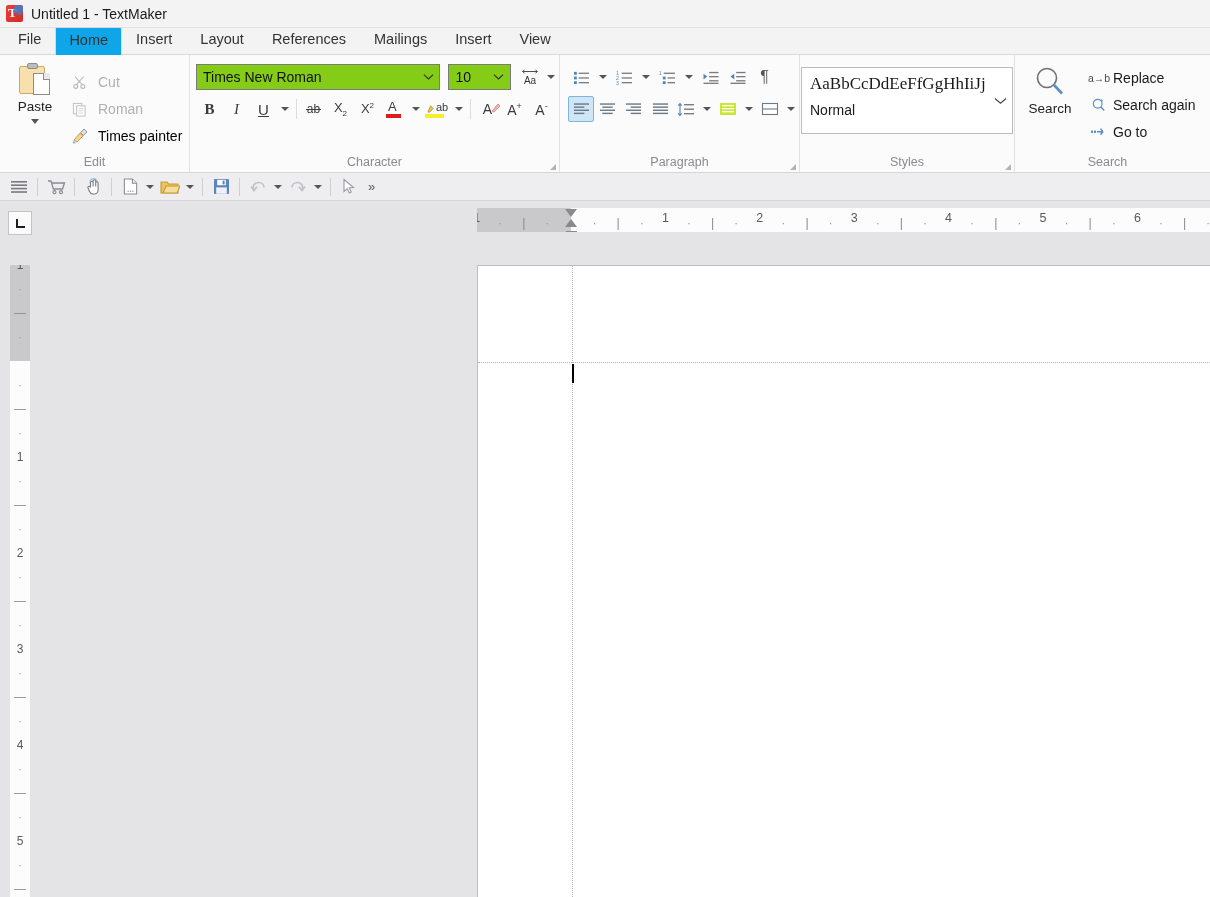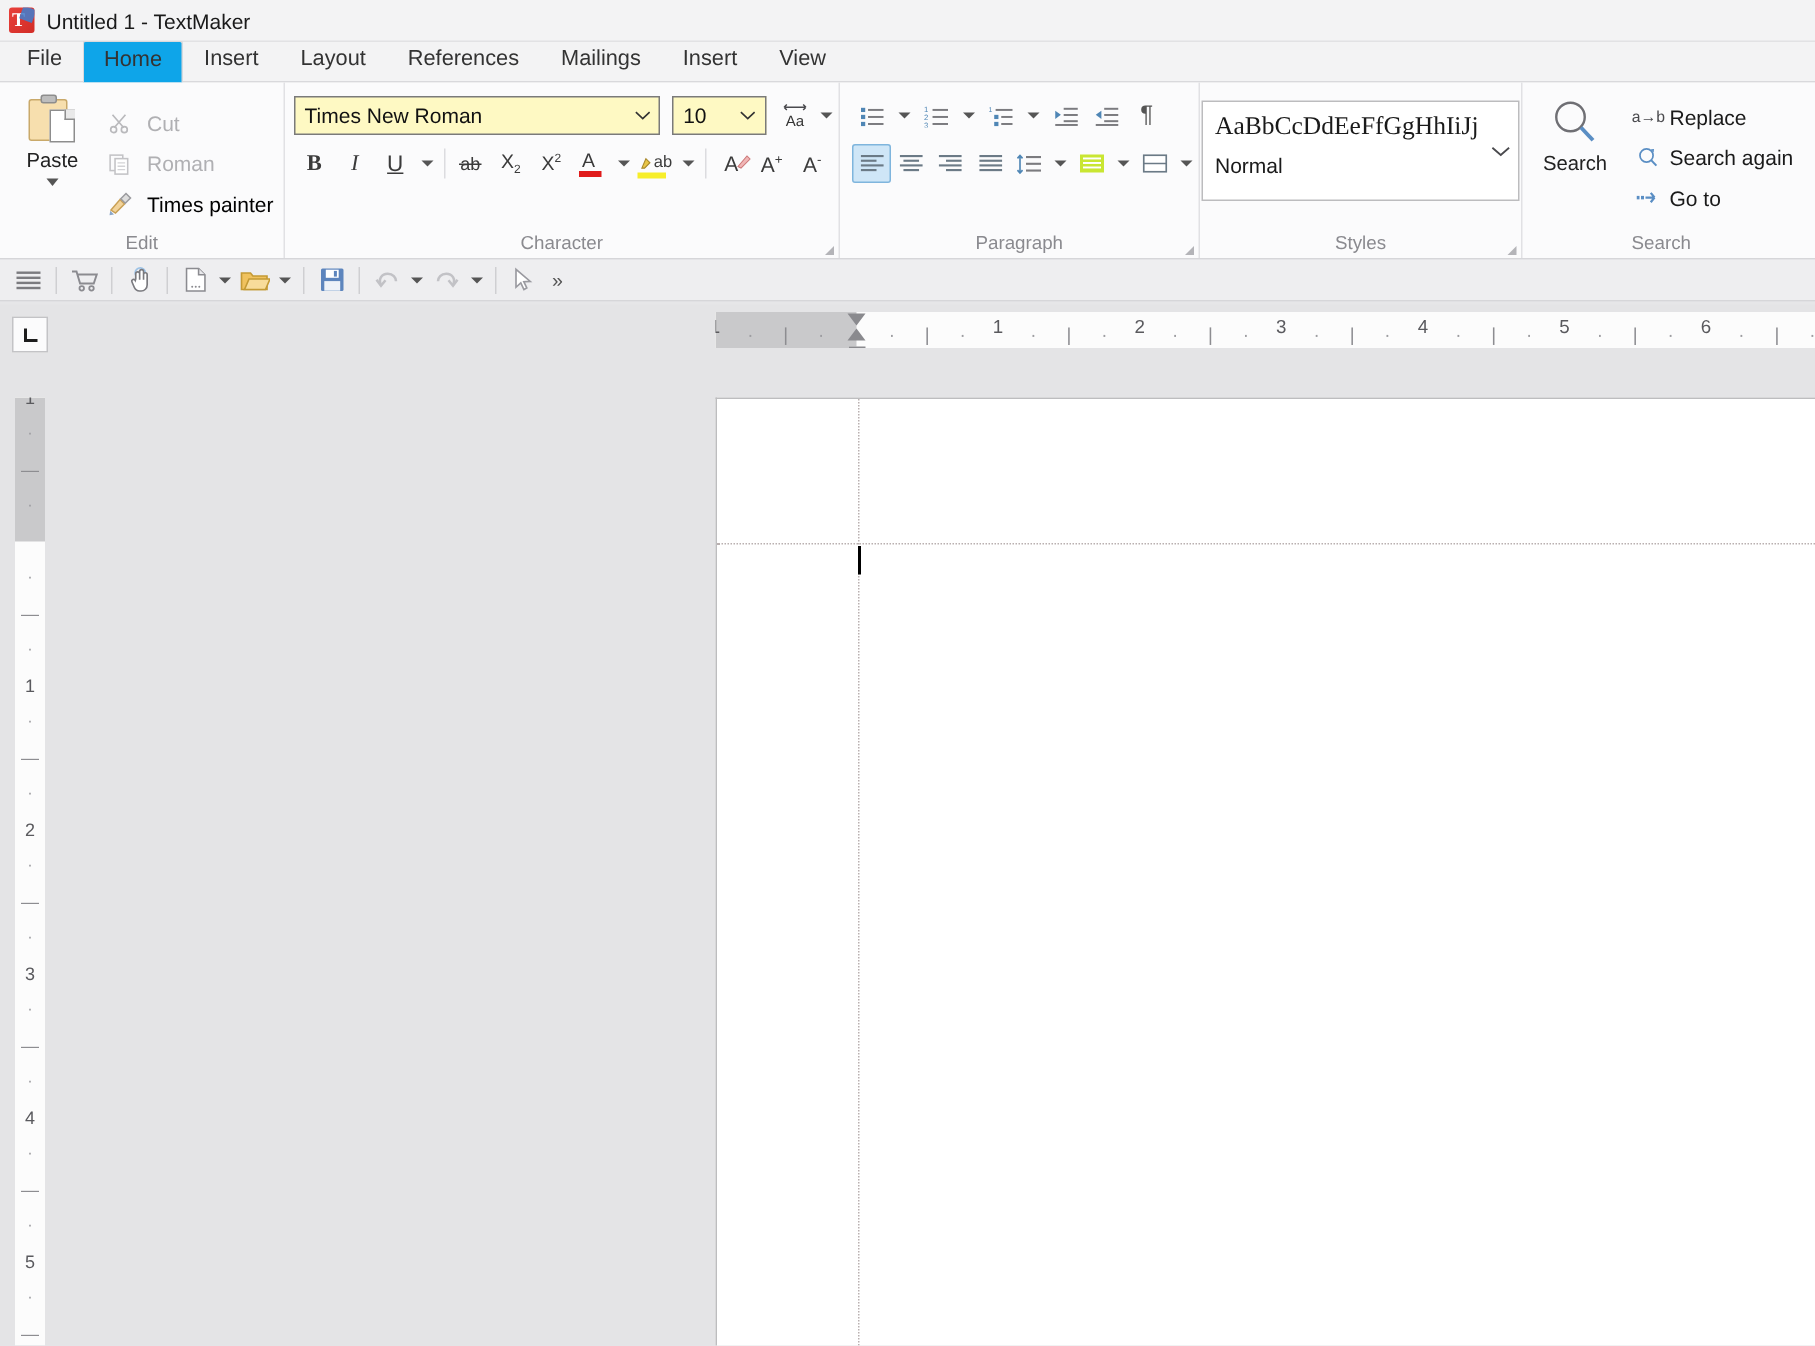--- a/index.html
+++ b/index.html
@@ -150,21 +150,21 @@
   .edit-item .eico { width: 26px; text-align: center; font-size: 15px; }
 
   
   svg { display: block; }
 
   
   .g-char { width: 370px; }
   .char-row1 { display: flex; align-items: center; padding: 5px 0 0 6px; }
   .char-row2 { display: flex; align-items: center; padding: 6px 0 0 6px; }
   .combo {
-    height: 26px; background: #fef9c3;
+    height: 26px; background: #84cc16;
     border: 1px solid #7a7a7a;
     display: flex; align-items: center;
     font-size: 14px; color: #111;
     padding-left: 6px;
     position: relative;
   }
   .combo .cv { flex: 1 1 auto; }
   .combo .chev { width: 22px; display:flex; align-items:center; justify-content:center; }
   .font-combo { width: 248px; }
   .size-combo { width: 63px; margin-left: 8px; }

